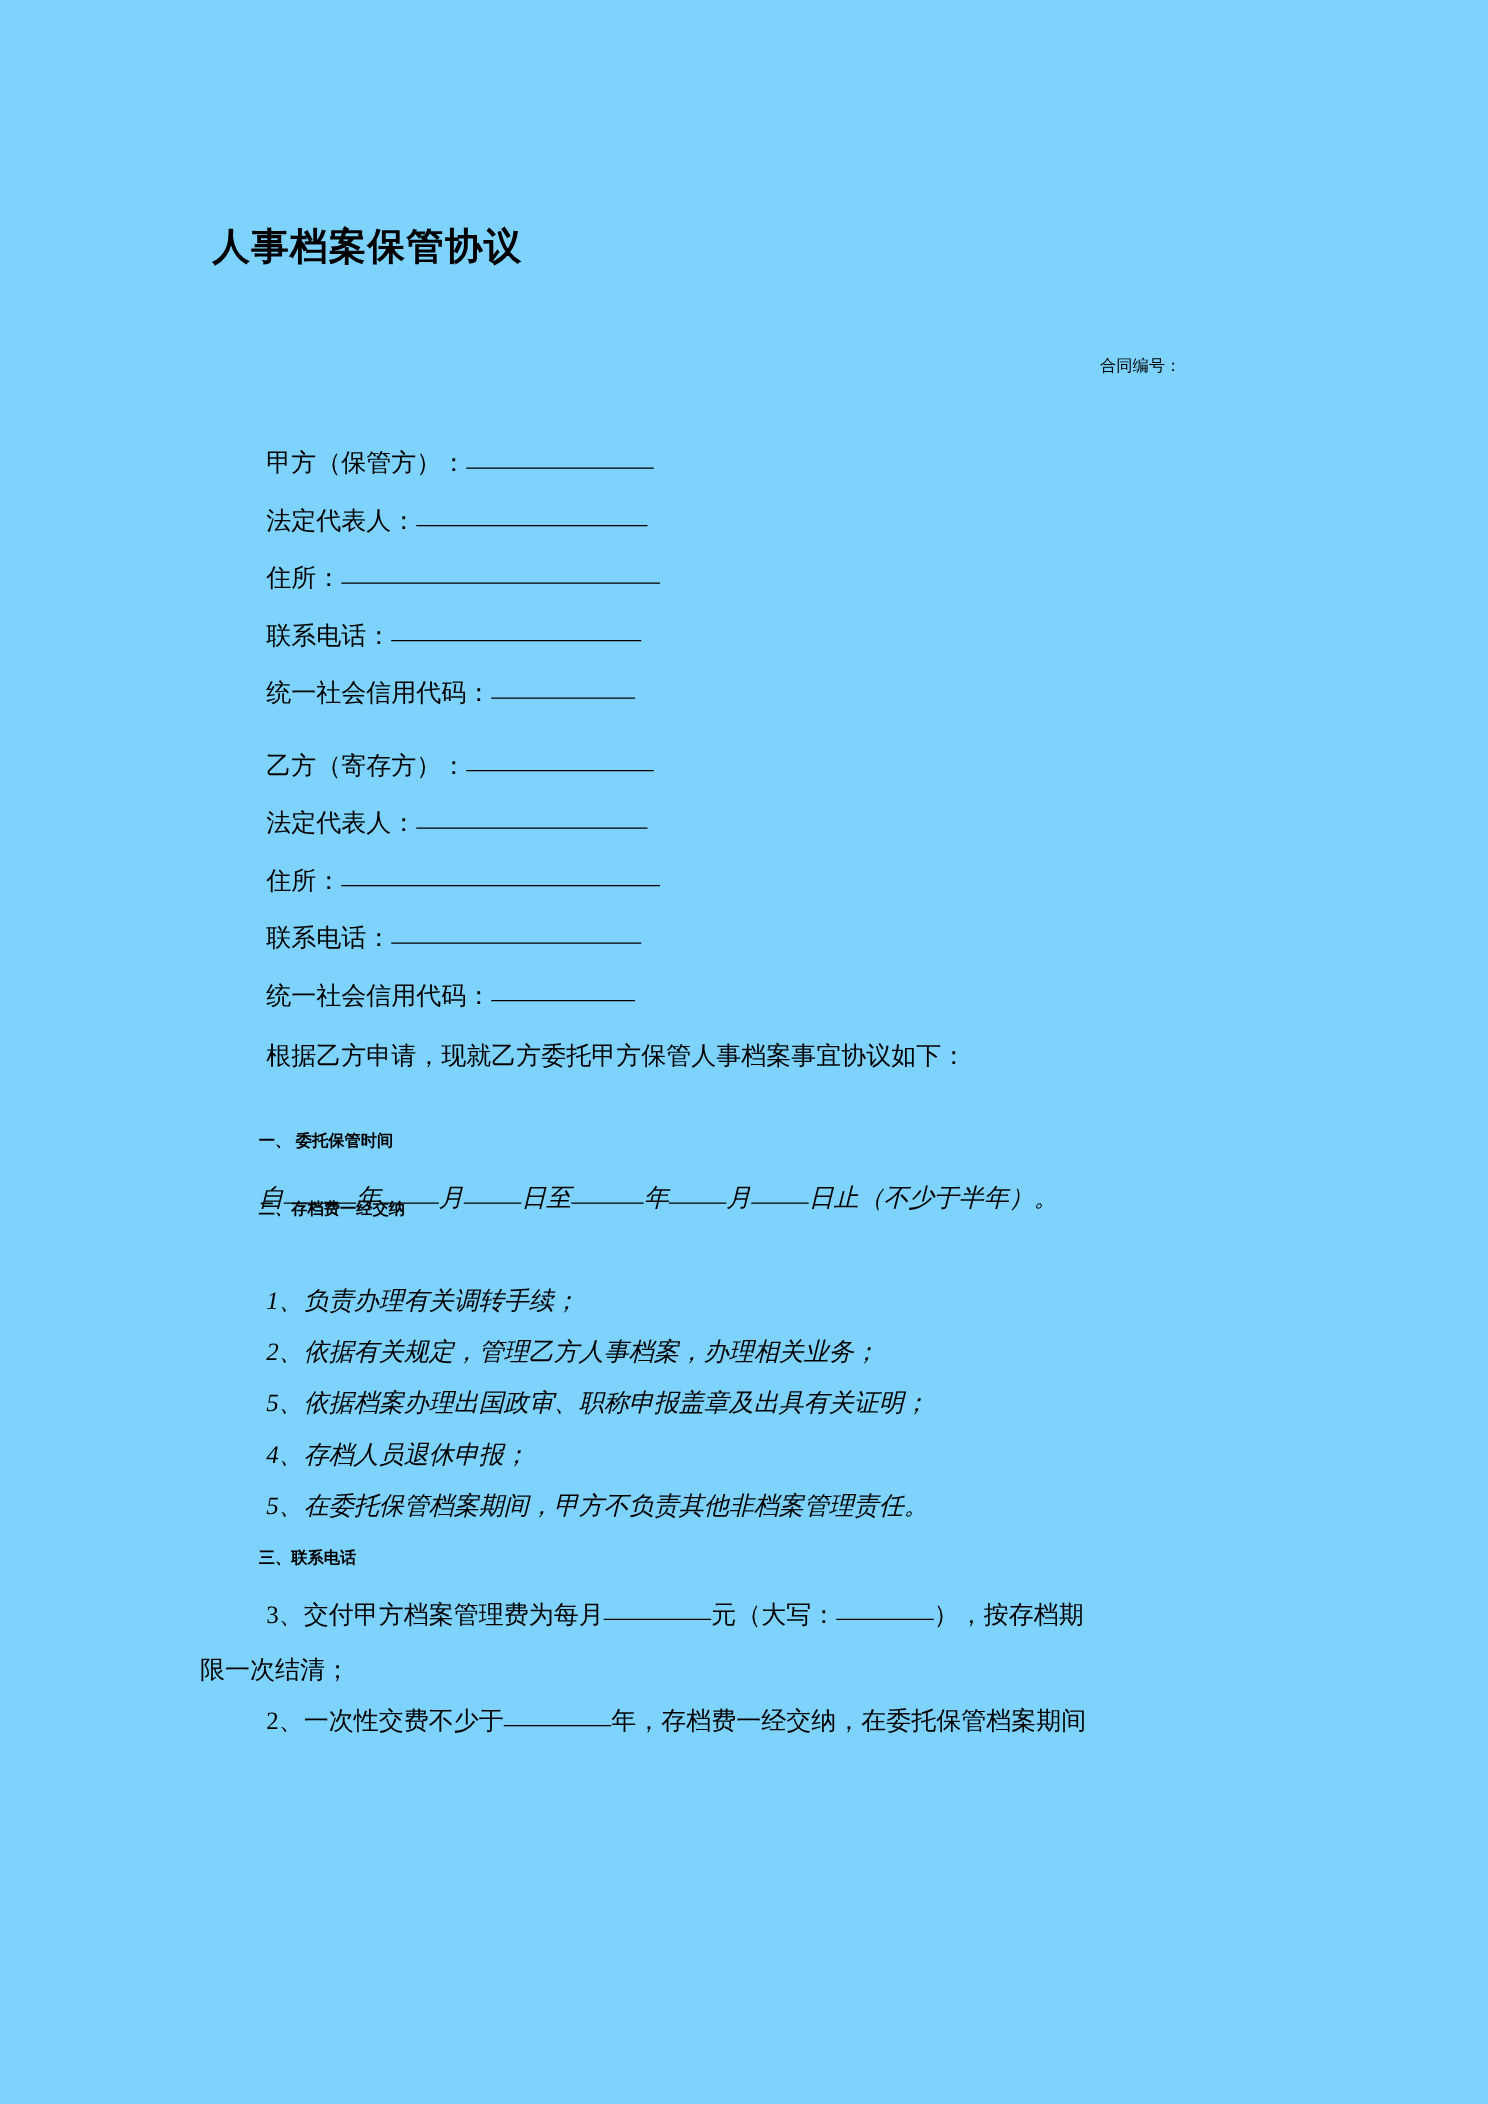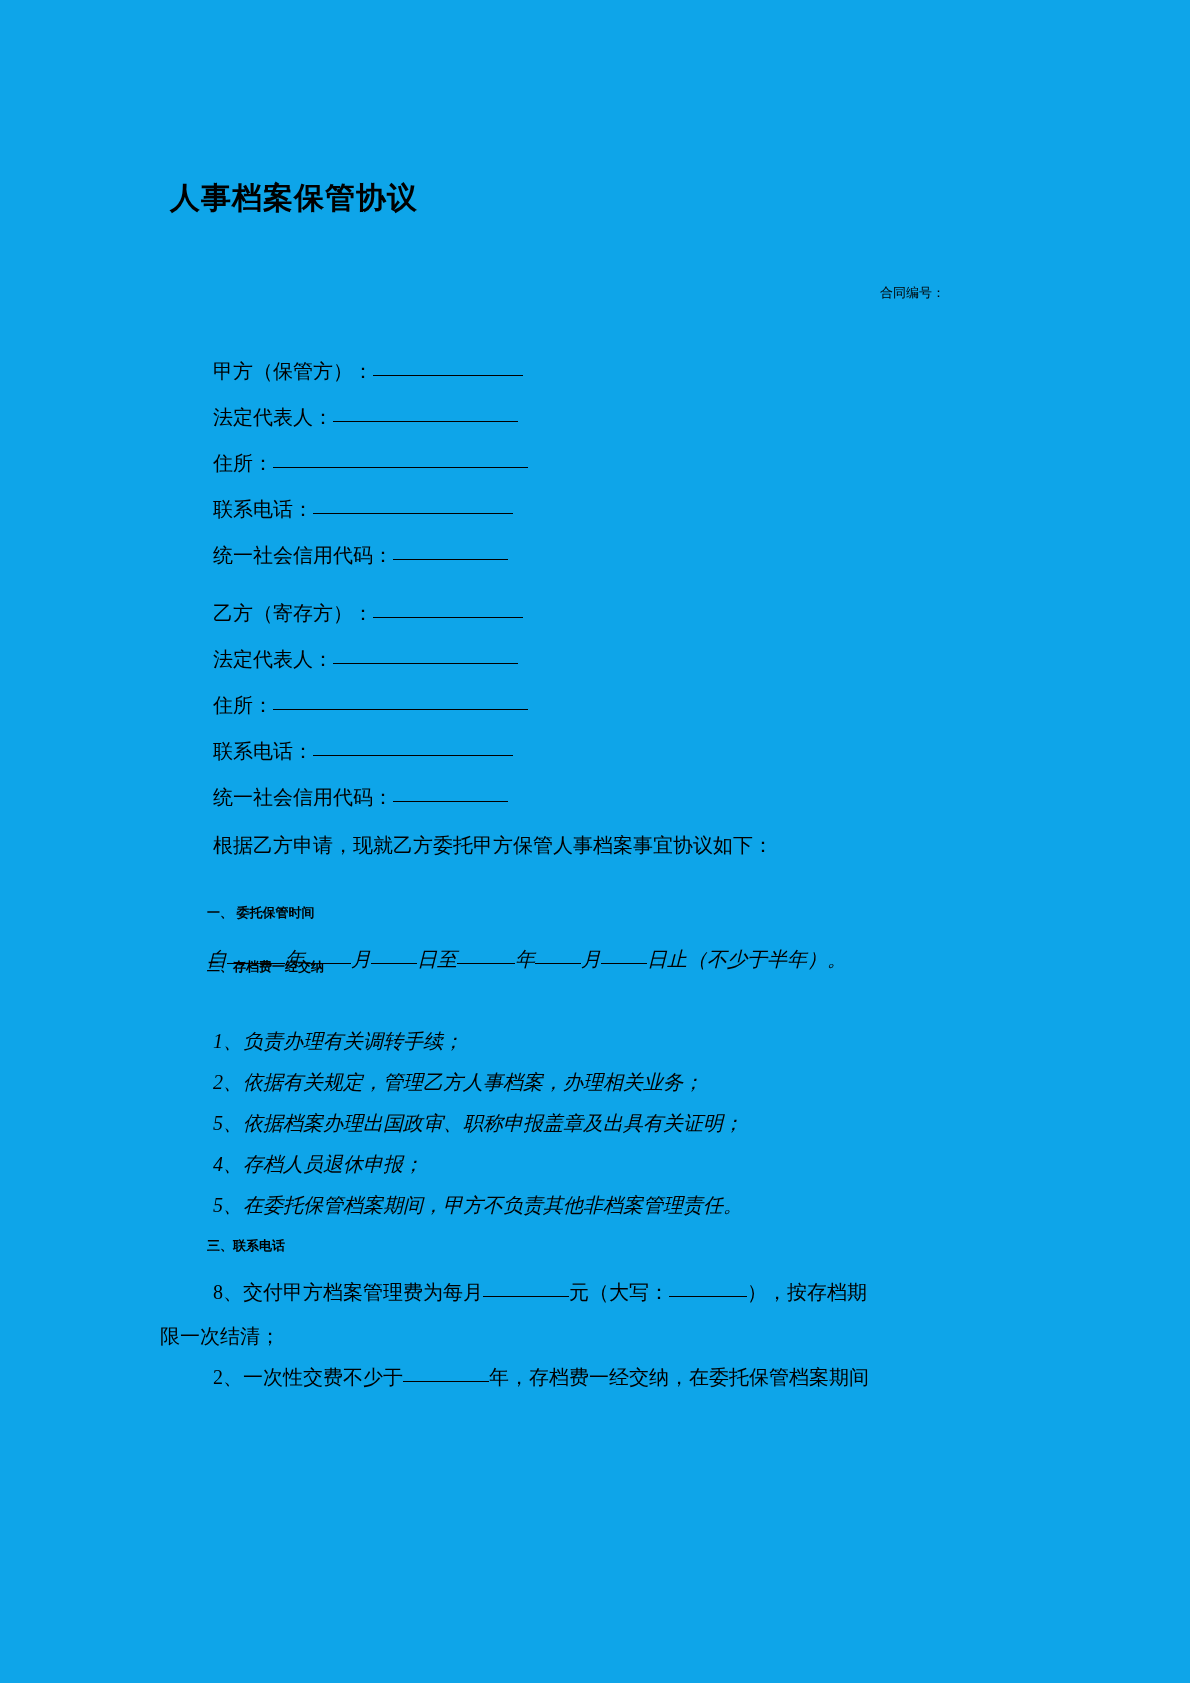--- a/index.html
+++ b/index.html
@@ -5,21 +5,21 @@
 <style>
   html, body {
     margin: 0;
     padding: 0;
     background: #ffffff;
   }
   .page {
     position: relative;
     width: 1190px;
     height: 1683px;
-    background: #0ea5e9;
+    background: #7dd3fc;
     margin: 0 auto;
     overflow: hidden;
     font-family: "Liberation Serif", "DejaVu Serif", serif;
     color: #000000;
   }
 
   
   .doc-title {
     position: absolute;
     left: 170px;
@@ -164,20 +164,20 @@
   <div class="section-heading sec2-h">二、存档费一经交纳</div>
   <div class="body-line li-1">1、负责办理有关调转手续；</div>
   <div class="body-line li-2">2、依据有关规定，管理乙方人事档案，办理相关业务；</div>
   <div class="body-line li-3">5、依据档案办理出国政审、职称申报盖章及出具有关证明；</div>
   <div class="body-line li-4">4、存档人员退休申报；</div>
   <div class="body-line li-5">5、在委托保管档案期间，甲方不负责其他非档案管理责任。</div>
 
   <div class="section-heading sec3-h">三、联系电话</div>
 
   <div class="para-wrap s3-1">
-    <span class="para-indent nowrap">8、交付甲方档案管理费为每月</span><span class="blank-fee"></span><span>元（大写：</span><span class="blank-cap"></span><span>），按存档期</span><br><span>限一次结清；</span>
+    <span class="para-indent nowrap">3、交付甲方档案管理费为每月</span><span class="blank-fee"></span><span>元（大写：</span><span class="blank-cap"></span><span>），按存档期</span><br><span>限一次结清；</span>
   </div>
 
   <div class="para-wrap s3-2">
     <span class="para-indent nowrap">2、一次性交费不少于</span><span class="blank-year"></span><span>年，存档费一经交纳，在委托保管档案期间</span>
   </div>
 
 </div>
 
 </body></html>

